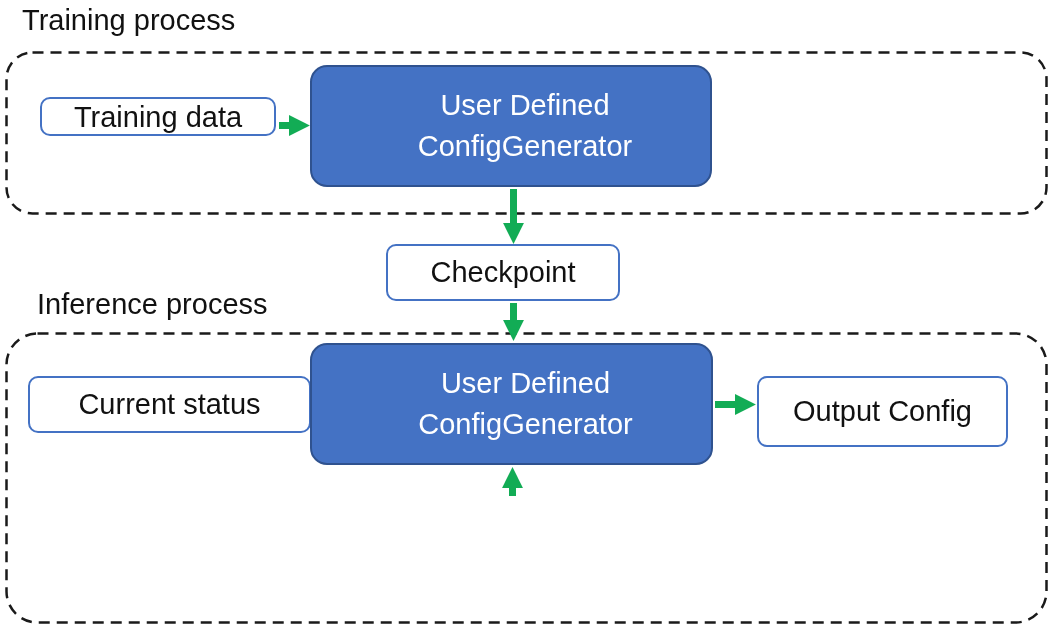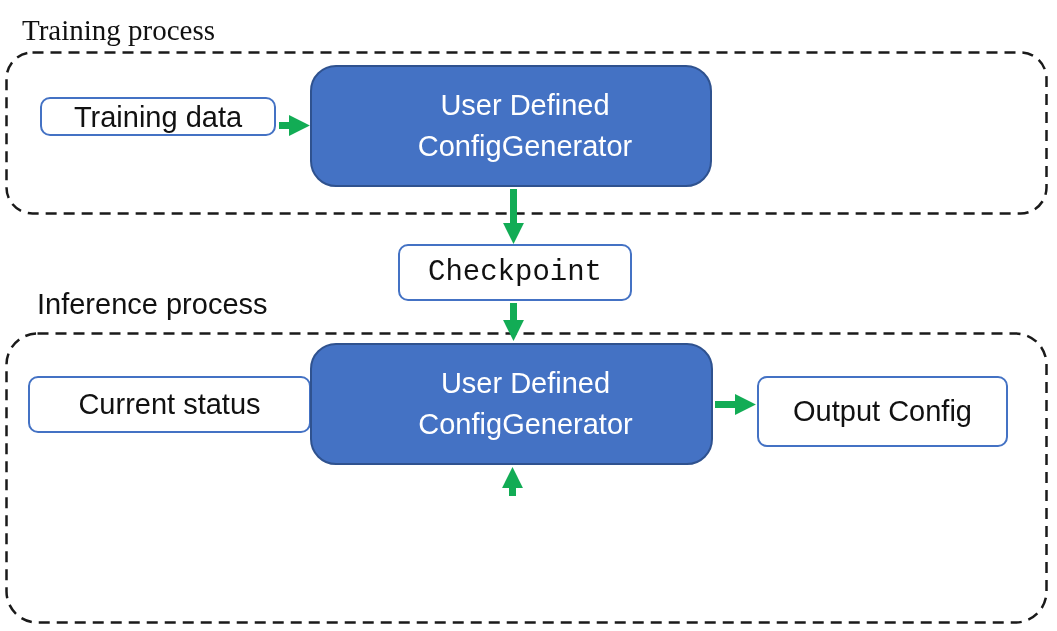--- a/index.html
+++ b/index.html
@@ -59,21 +59,21 @@
     justify-content: center;
     font-size: 29px;
     color: var(--text);
     white-space: nowrap;
   }
   .gen-node {
     position: absolute;
     z-index: 2;
     background: var(--node-fill);
     border: 2.5px solid var(--node-stroke);
-    border-radius: 26px;
+    border-radius: 17px;
     display: flex;
     flex-direction: column;
     align-items: center;
     justify-content: center;
     color: var(--node-text);
     font-size: 29px;
     line-height: 41px;
     text-align: center;
     padding-left: 28px;
   }
@@ -108,32 +108,32 @@
     <rect class="container-rect" x="6.5" y="333.5" width="1040" height="289" rx="31"></rect>
 
     <line class="arrow-line" x1="279" y1="125.5" x2="291" y2="125.5" marker-end="url(#ah)"></line>
     <line class="arrow-line" x1="513.5" y1="189" x2="513.5" y2="225" marker-end="url(#ah)"></line>
     <line class="arrow-line" x1="513.5" y1="303" x2="513.5" y2="322" marker-end="url(#ah)"></line>
     <line class="arrow-line" x1="276" y1="404.5" x2="291" y2="404.5" marker-end="url(#ah)"></line>
     <line class="arrow-line" x1="715" y1="404.5" x2="737" y2="404.5" marker-end="url(#ah)"></line>
     <line class="arrow-line" x1="512.5" y1="496" x2="512.5" y2="486" marker-end="url(#ah)"></line>
   </svg>
 
-  <div class="section-label" style="left:22px; top:14px;font-family:Liberation Serif, serif;">Training process</div>
+  <div class="section-label" style="left:22px; top:4px;">Training process</div>
 
   <div class="io-box" style="left:40px; top:97px; width:236px; height:39px;align-items:flex-end;">
     <span>Training data</span>
   </div>
 
   <div class="gen-node" style="left:310px; top:65px; width:402px; height:122px;">
     <div>User Defined</div>
     <div>ConfigGenerator</div>
   </div>
 
-  <div class="io-box" style="left:398px; top:244px; width:234px; height:57px;font-family:Liberation Mono, monospace;">
+  <div class="io-box" style="left:386px; top:244px; width:234px; height:57px;">
     <span>Checkpoint</span>
   </div>
 
   <div class="section-label" style="left:37px; top:288px;">Inference process</div>
 
   <div class="io-box" style="left:28px; top:376px; width:283px; height:57px;">
     <span>Current status</span>
   </div>
 
   <div class="gen-node" style="left:310px; top:343px; width:403px; height:122px;">

